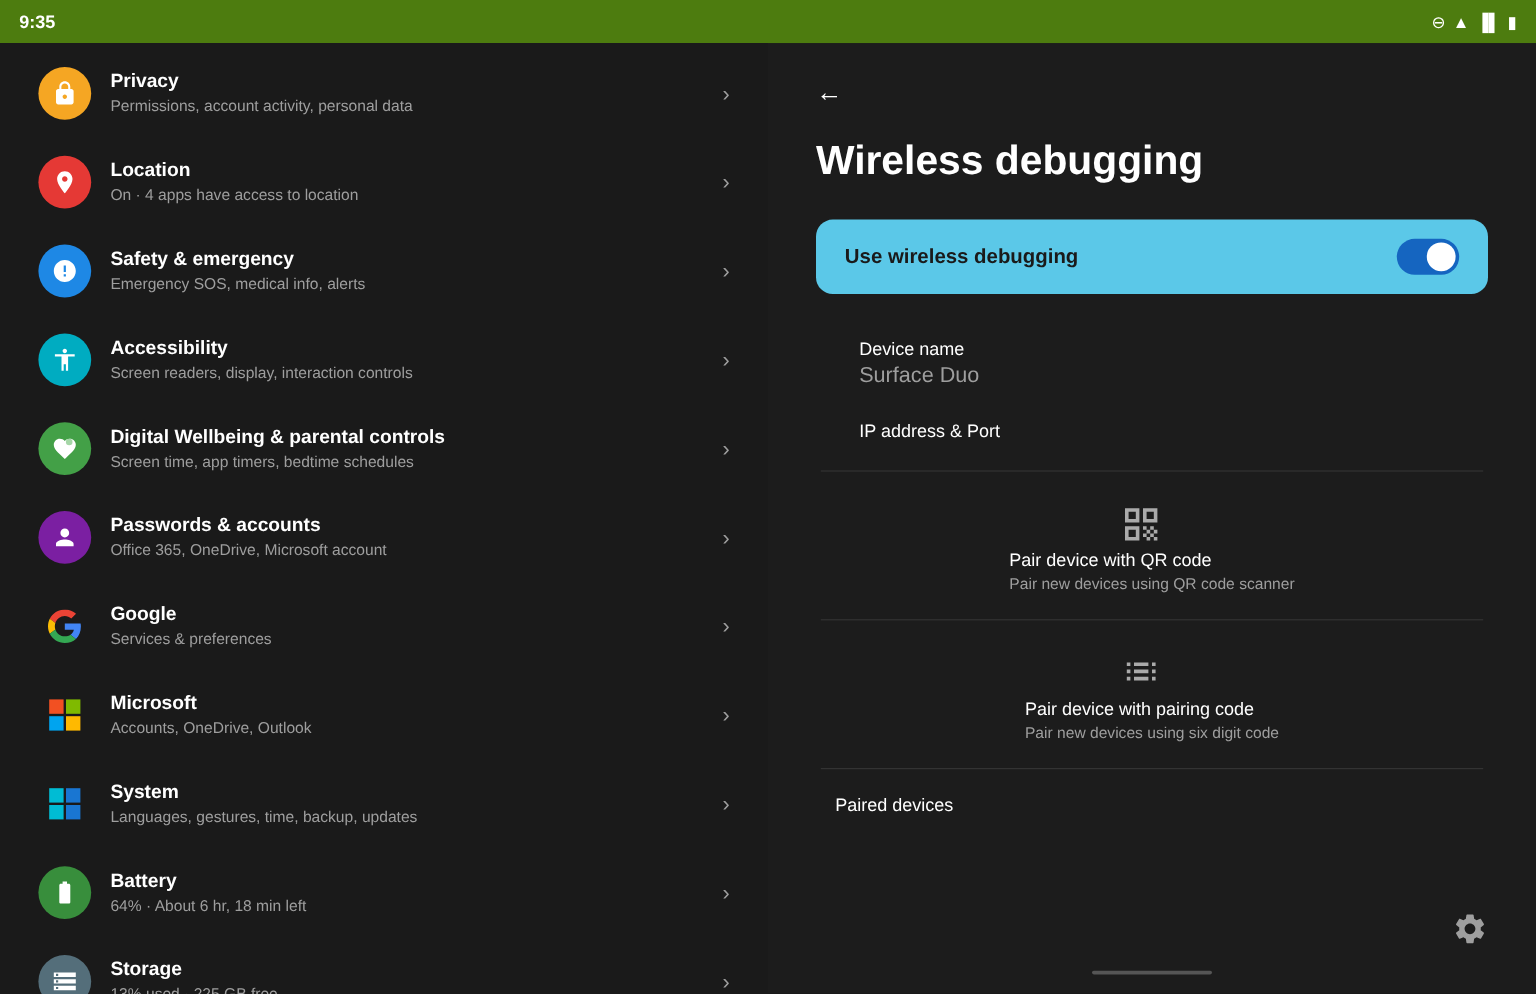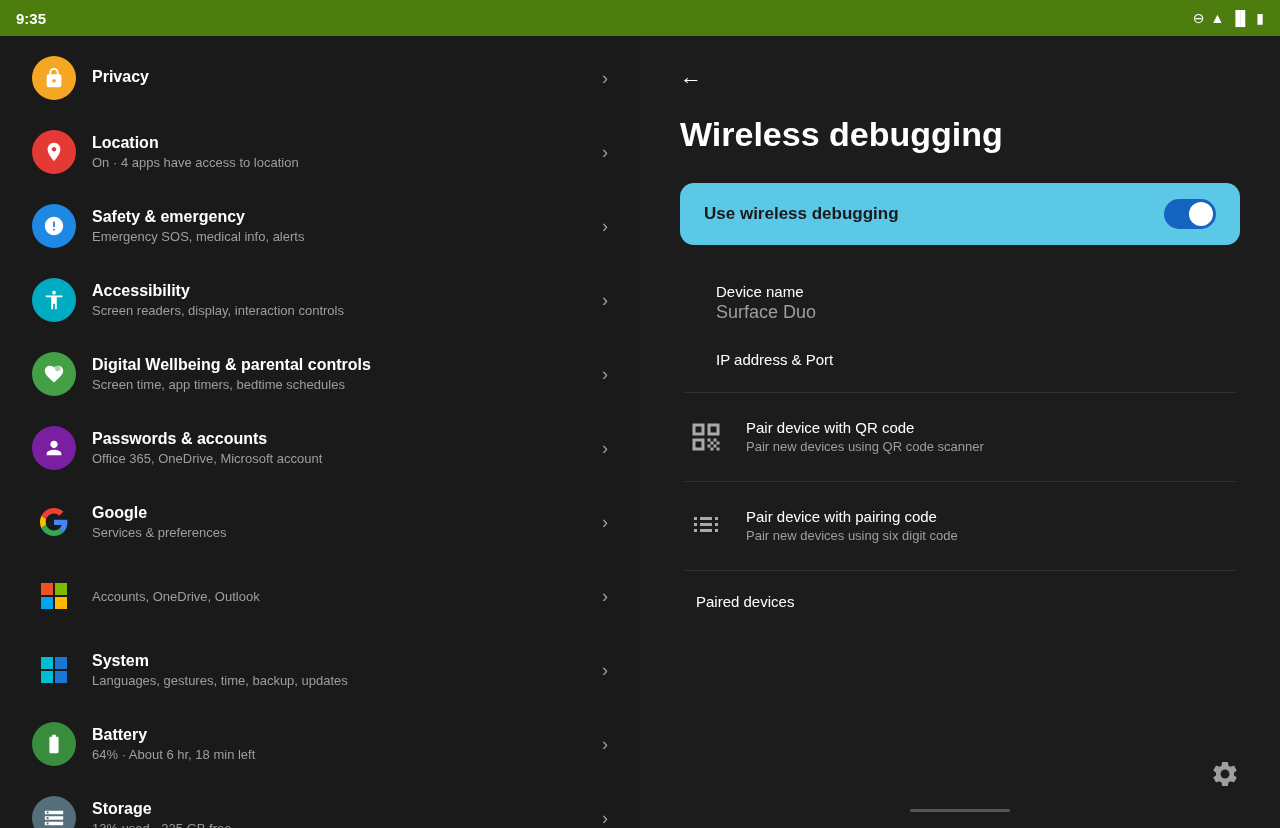--- a/index.html
+++ b/index.html
@@ -187,20 +187,21 @@
       border-top: 1px solid #333;
       margin: 6px 4px;
     }
 
     
     .pair-item {
       display: flex;
       align-items: center;
       padding: 16px 4px;
       cursor: pointer;
+      flex-direction: column;
     }
     .pair-icon-wrapper {
       width: 44px;
       height: 44px;
       display: flex;
       align-items: center;
       justify-content: center;
       margin-right: 18px;
       flex-shrink: 0;
     }
@@ -280,20 +281,21 @@
   <div class="left-panel">
 
     <div class="settings-item">
       <div class="settings-icon-wrapper icon-yellow">
         <svg width="22" height="22" viewBox="0 0 24 24" fill="white">
           <path d="M18 8h-1V6c0-2.76-2.24-5-5-5S7 3.24 7 6v2H6c-1.1 0-2 .9-2 2v10c0 1.1.9 2 2 2h12c1.1 0 2-.9 2-2V10c0-1.1-.9-2-2-2zm-6 9c-1.1 0-2-.9-2-2s.9-2 2-2 2 .9 2 2-.9 2-2 2zm3.1-9H8.9V6c0-1.71 1.39-3.1 3.1-3.1 1.71 0 3.1 1.39 3.1 3.1v2z"></path>
         </svg>
       </div>
       <div class="settings-text">
         <div class="settings-title">Privacy</div>
+        <div class="settings-subtitle">Permissions, account activity, personal data</div>
       </div>
       <span class="settings-chevron">›</span>
     </div>
 
     <div class="settings-item">
       <div class="settings-icon-wrapper icon-red">
         <svg width="22" height="22" viewBox="0 0 24 24" fill="white">
           <path d="M12 2C8.13 2 5 5.13 5 9c0 5.25 7 13 7 13s7-7.75 7-13c0-3.87-3.13-7-7-7zm0 9.5c-1.38 0-2.5-1.12-2.5-2.5s1.12-2.5 2.5-2.5 2.5 1.12 2.5 2.5-1.12 2.5-2.5 2.5z"></path>
         </svg>
       </div>
@@ -376,20 +378,21 @@
     <div class="settings-item">
       <div class="settings-icon-wrapper" style="background:transparent;">
         <div class="ms-grid">
           <div class="ms-cell-red"></div>
           <div class="ms-cell-green"></div>
           <div class="ms-cell-blue"></div>
           <div class="ms-cell-yellow"></div>
         </div>
       </div>
       <div class="settings-text">
+        <div class="settings-title">Microsoft</div>
         <div class="settings-subtitle">Accounts, OneDrive, Outlook</div>
       </div>
       <span class="settings-chevron">›</span>
     </div>
 
     <div class="settings-item">
       <div class="settings-icon-wrapper" style="background:transparent;">
         <div class="system-icon-grid">
           <div class="sys-cell-teal"></div>
           <div class="sys-cell-blue"></div>

